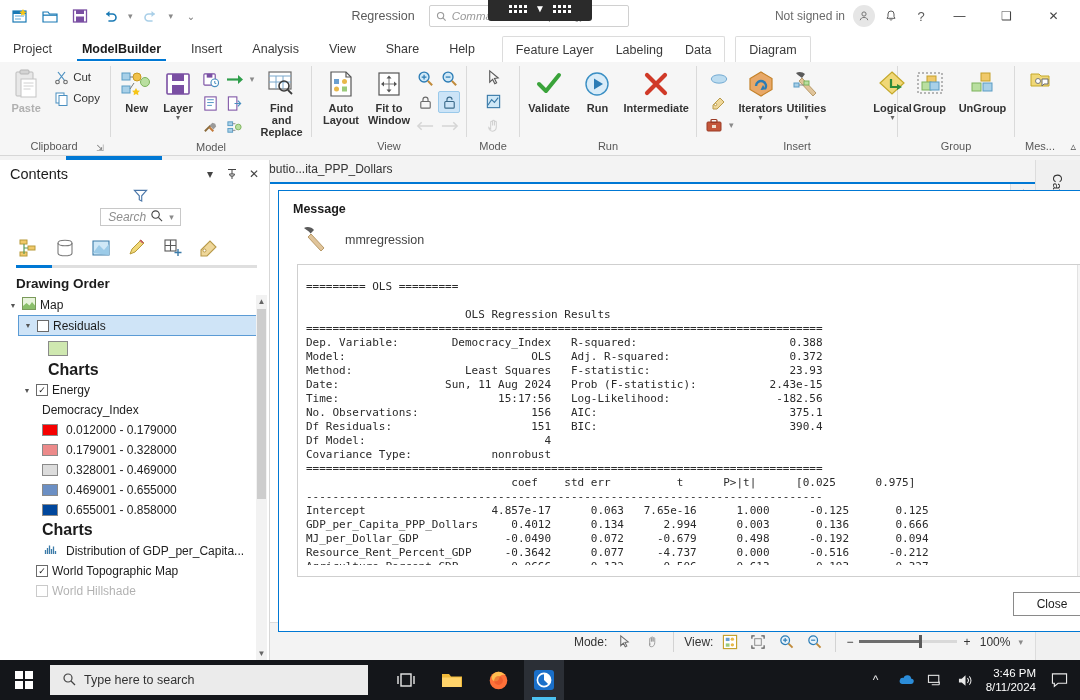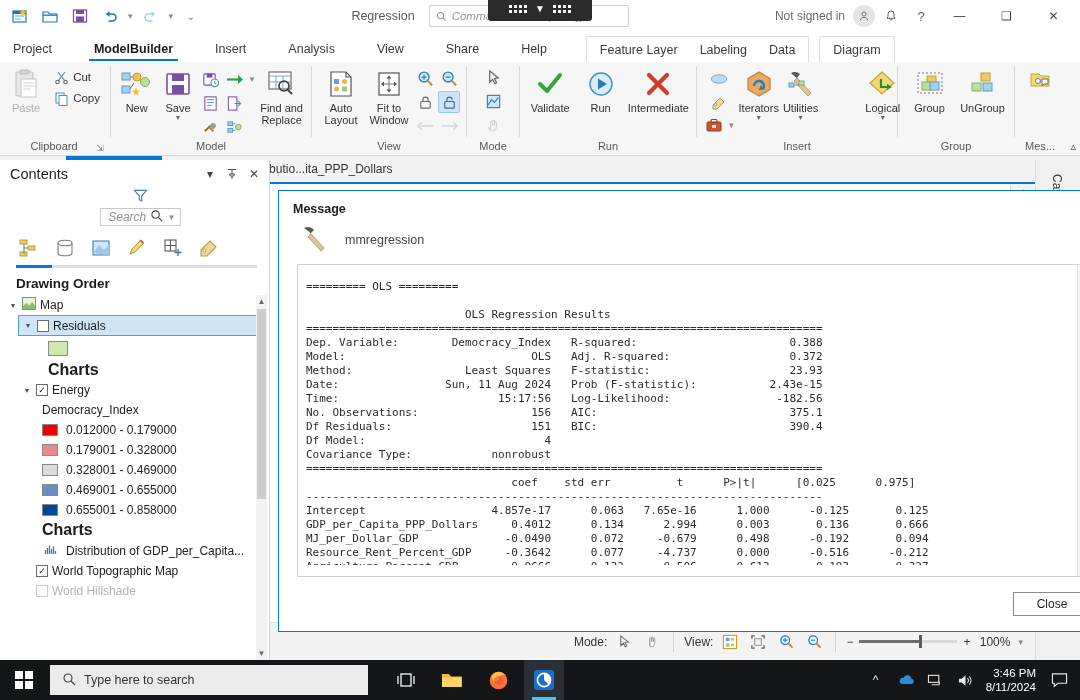--- a/index.html
+++ b/index.html
@@ -55,21 +55,21 @@
     color:#5a5a5a;
   }
   .win-btn {
     width:45px; height:32px; display:flex; align-items:center; justify-content:center;
     color:#444; font-size:12px;
   }
 
   
   .ribbon-tabs {
     position:absolute; left:0; top:32px; width:1080px; height:30px;
-    background:#ffffff; display:flex; align-items:flex-end; gap:16px;
+    background:#ffffff; display:flex; align-items:flex-end; gap:4px;
     border-bottom:0;
   }
   .rtab {
     padding:4px 13px 6px 13px; font-size:12.5px; color:#3a3a3a; position:relative;
     white-space:nowrap;
   }
   .rtab.active { color:#1b1b1b; font-weight:600; }
   .rtab.active:after {
     content:''; position:absolute; left:8px; right:8px; bottom:1px; height:2px; background:#0078d4;
   }
@@ -92,21 +92,21 @@
   .rgroup-label {
     text-align:center; font-size:11px; color:#585858; padding-bottom:2px; height:16px;
     display:flex; align-items:center; justify-content:center; gap:4px;
   }
   .rsep { width:1px; background:#dadada; margin:4px 2px 18px 2px; }
 
   .bigbtn {
     width:52px; display:flex; flex-direction:column; align-items:center;
     padding:2px 1px; border-radius:2px; text-align:center;
   }
-  .bigbtn .lbl { font-size:11px; color:#333; line-height:12px; margin-top:2px; }
+  .bigbtn .lbl { font-size:11px; color:#333; line-height:12px; margin-top:2px;font-weight:bold; }
   .bigbtn.dis .lbl { color:#b0b0b0; }
   .bigbtn .ico { height:32px; display:flex; align-items:center; justify-content:center; }
   .bigbtn .dd { font-size:8px; color:#666; line-height:7px; }
 
   .smallcol { display:flex; flex-direction:column; gap:1px; padding-top:1px; }
   .smallbtn {
     display:flex; align-items:center; gap:4px; padding:1px 4px; border-radius:2px;
     font-size:11.5px; color:#333; height:20px;
   }
 
@@ -454,21 +454,21 @@
           <span class="lbl">New</span>
         </div>
         <div class="bigbtn">
           <span class="ico">
             <svg width="28" height="28" viewBox="0 0 28 28">
                 <rect x="3" y="4" width="22" height="20" rx="1" fill="#fff" stroke="#7a4fa3" stroke-width="1.6"></rect>
                 <rect x="8" y="4" width="12" height="7" fill="#7a4fa3"></rect>
                 <rect x="8" y="15" width="12" height="9" fill="#7a4fa3"></rect>
               </svg>
           </span>
-          <span class="lbl">Save</span>
+          <span class="lbl">Layer</span>
           <span class="dd">▾</span>
         </div>
         <div style="display:flex;flex-direction:column;gap:2px;padding-top:2px;">
           <div class="iconrow">
             <div class="icobtn">
               <svg width="17" height="17" viewBox="0 0 18 18">
                   <rect x="2" y="3" width="12" height="12" rx="1" fill="#fff" stroke="#7a4fa3" stroke-width="1.2"></rect>
                   <rect x="5" y="3" width="6" height="4" fill="#7a4fa3"></rect>
                   <circle cx="13.5" cy="12.5" r="4" fill="#fff" stroke="#4a8fc0" stroke-width="1.2"></circle>
                   <path d="M13.5 10.5v2.2l1.6.9" stroke="#4a8fc0" stroke-width="1.1" fill="none"></path>

